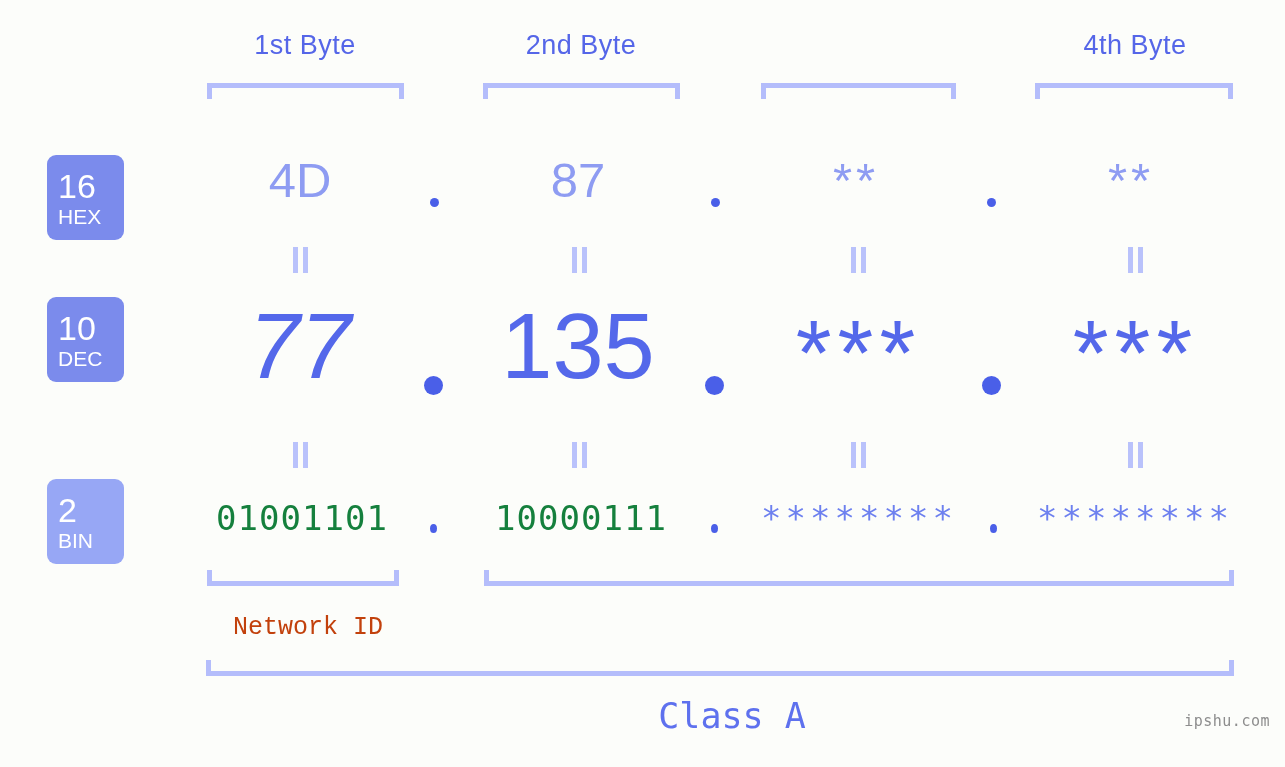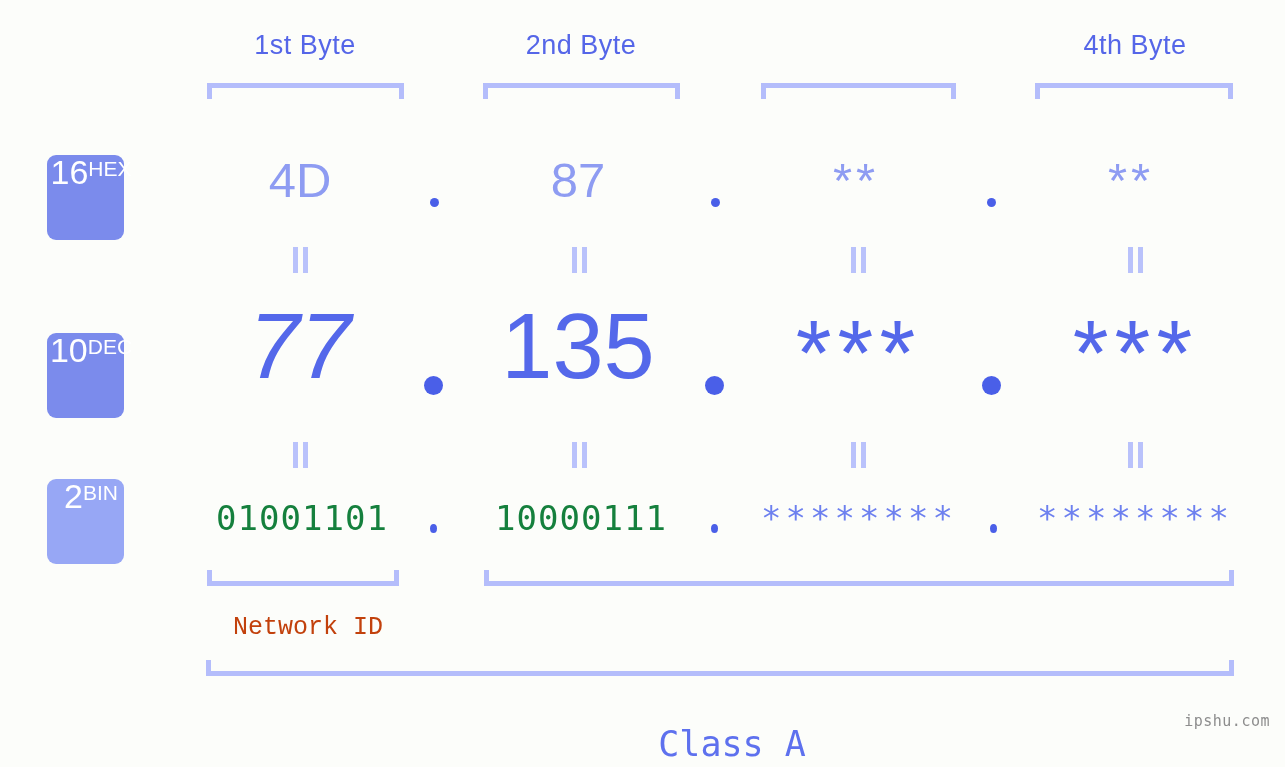--- a/index.html
+++ b/index.html
@@ -41,30 +41,30 @@
 
   
   .badge {
     position:absolute;
     left:47px;
     width:77px;
     height:85px;
     border-radius:9px;
     color:#ffffff;
     display:flex;
-    flex-direction:row;
+    flex-direction:column;
     align-items:flex-start;
     justify-content:center;
     padding-left:11px;
     line-height:1;
   }
   .badge .num  { font-size:34px; font-weight:400; }
   .badge .abbr { font-size:21px; font-weight:400; margin-top:3px; }
   .badge.hex { background:#7b8bec; top:155px; }
-  .badge.dec { background:#7b8bec; top:333px; }
+  .badge.dec { background:#7b8bec; top:297px; }
   .badge.bin { background:#97a7f5; top:479px; }
 
   
   .cell {
     position:absolute;
     text-align:center;
     white-space:nowrap;
     line-height:1;
   }
   .row-hex .cell {
@@ -215,17 +215,17 @@
     <div class="dot bin" style="left:711px;"></div>
     <div class="dot bin" style="left:990px;"></div>
   </div>
 
   <div class="bracket-up" style="left:207px; width:192px; top:570px;"></div>
   <div class="bracket-up" style="left:484px; width:750px; top:570px;"></div>
 
   <div class="id-label" style="left:203px; width:210px; top:613px;">Network ID</div>
 
   <div class="bracket-up" style="left:206px; width:1028px; top:660px;"></div>
-  <div class="class-label" style="left:632px; width:200px; top:724px;">Class A</div>
+  <div class="class-label" style="left:632px; width:200px; top:696px;">Class A</div>
 
   <div class="watermark">ipshu.com</div>
 
 </div>
 
 </body></html>

